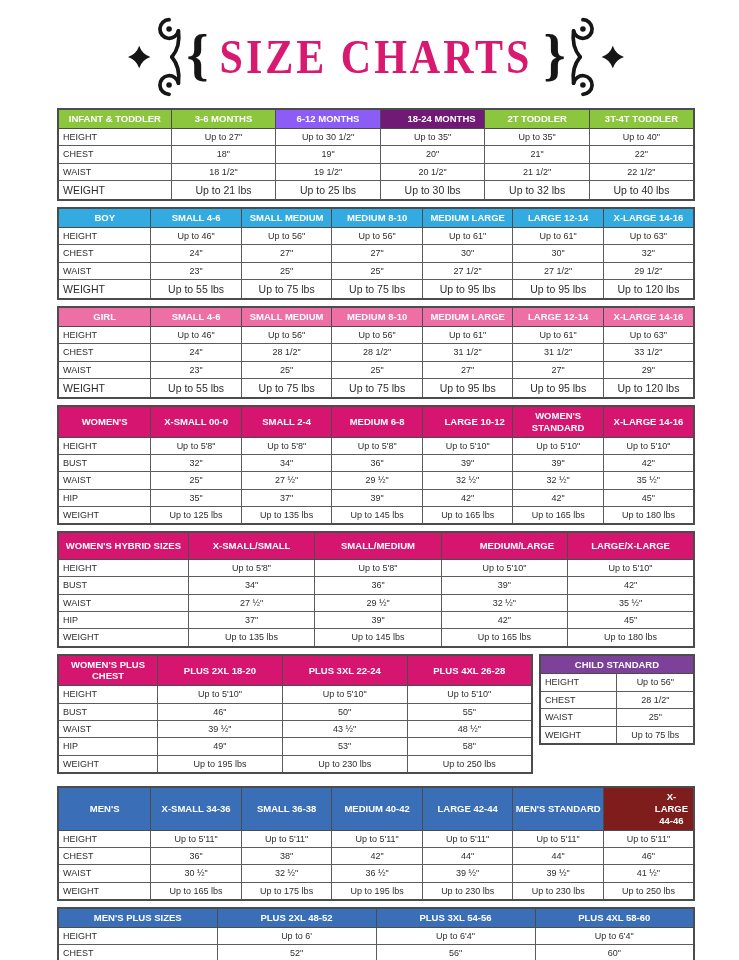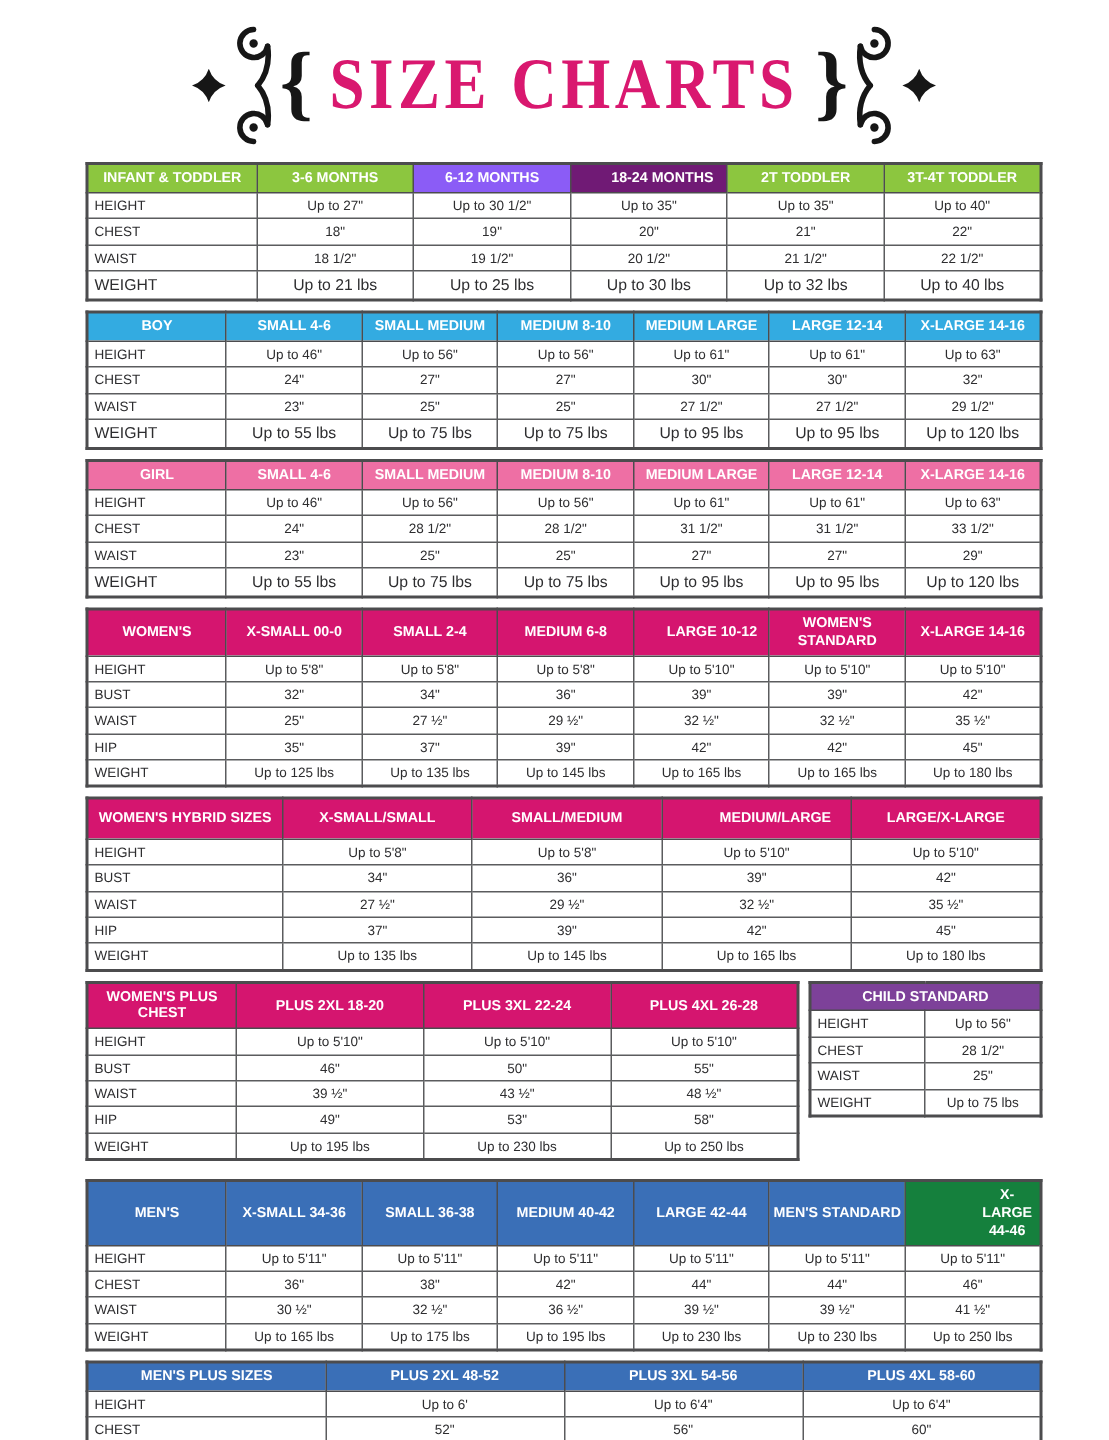--- a/index.html
+++ b/index.html
@@ -434,21 +434,21 @@
     <section class="tbl">
         <table class="lay-7 hdr-tall">
           <thead>
             <tr>
               <th style="background: rgb(58, 111, 183);">MEN'S</th>
               <th style="background: rgb(58, 111, 183);">X-SMALL 34-36</th>
               <th style="background: rgb(58, 111, 183);">SMALL 36-38</th>
               <th style="background: rgb(58, 111, 183);">MEDIUM 40-42</th>
               <th style="background: rgb(58, 111, 183);">LARGE 42-44</th>
               <th style="background: rgb(58, 111, 183);">MEN'S STANDARD</th>
-              <th style="background: #15803d; padding-left: 48px;">X-LARGE 44-46</th>
+              <th style="background: #7f1d1d; padding-left: 48px;">X-LARGE 44-46</th>
             </tr>
           </thead>
           <tbody>
             <tr>
               <td>HEIGHT</td>
               <td>Up to 5'11"</td>
               <td>Up to 5'11"</td>
               <td>Up to 5'11"</td>
               <td>Up to 5'11"</td>
               <td>Up to 5'11"</td>

